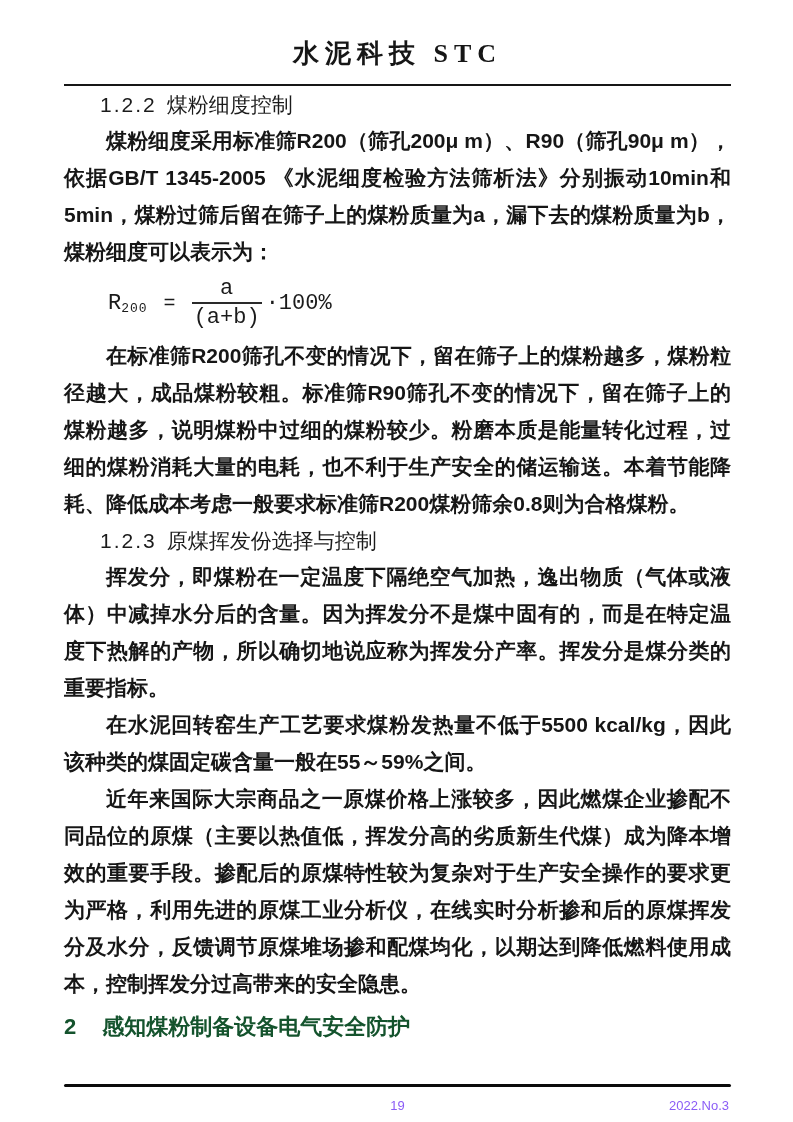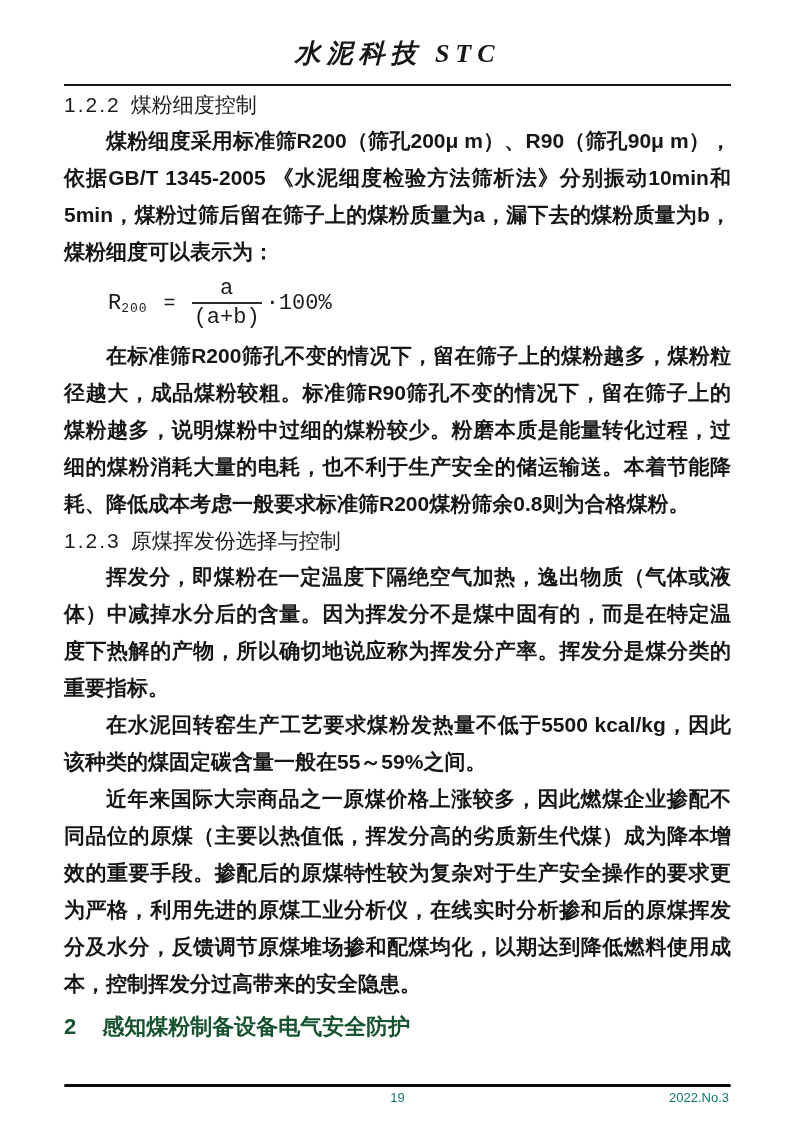--- a/index.html
+++ b/index.html
@@ -14,41 +14,40 @@
     position: relative;
     width: 793px; height: 1122px;
     background: #ffffff;
     padding: 0 62px 0 64px;
   }
   
   .journal-title {
     margin-top: 36px;
     text-align: center;
     font-family: "Liberation Serif", serif;
-    font-style: italic;
     font-weight: 700;
     font-size: 26px;
     line-height: 36px;
     letter-spacing: 6px;
     color: #161616;
   }
   .header-rule {
     margin-top: 12px;
     height: 2px;
     background: #161616;
   }
   
   .subheading {
     margin: 4px 0 2px 0;
     font-size: 21px;
     line-height: 30px;
     font-weight: 400;
     color: #1b1b1b;
   }
-  .subheading .sec-num { letter-spacing: 2px; margin-right: 10px; }
+  .subheading .sec-num { letter-spacing: 2px; margin-right: 10px; margin-left: 36px; }
   .para {
     font-size: 21px;
     line-height: 37px;
     text-align: justify;
     text-indent: 2em;
     color: #161616;
     font-weight: bold;
   }
   
   .formula {
@@ -95,24 +94,24 @@
     left: 64px; right: 62px;
     top: 1048px;
   }
   .footer-rule {
     height: 3px;
     background: #0a0a0a;
     border-radius: 2px;
   }
   .footer-row {
     position: relative;
-    margin-top: 3px;
+    margin-top: 11px;
     height: 18px;
     font-size: 13px;
-    color: #0f766e;
+    color: #8b5cf6;
   }
   .footer-page-num {
     position: absolute;
     left: 0; right: 0;
     text-align: center;
   }
   .footer-issue {
     position: absolute;
     right: 2px; top: 0; text-align: center;
   }

